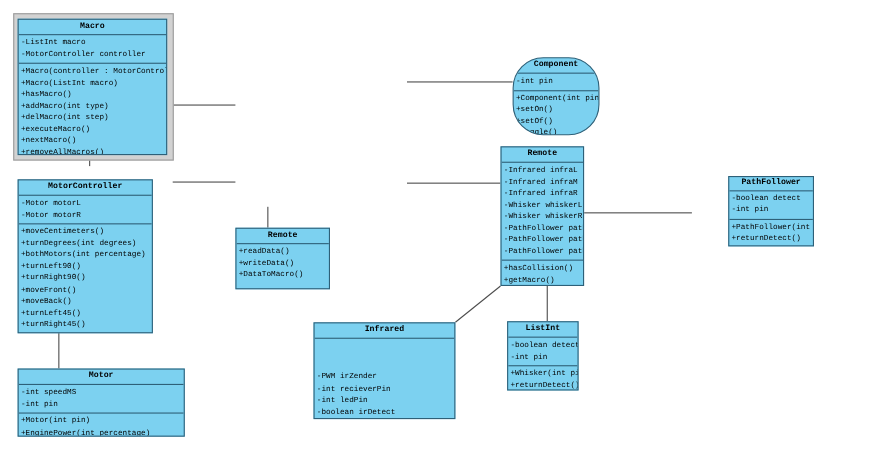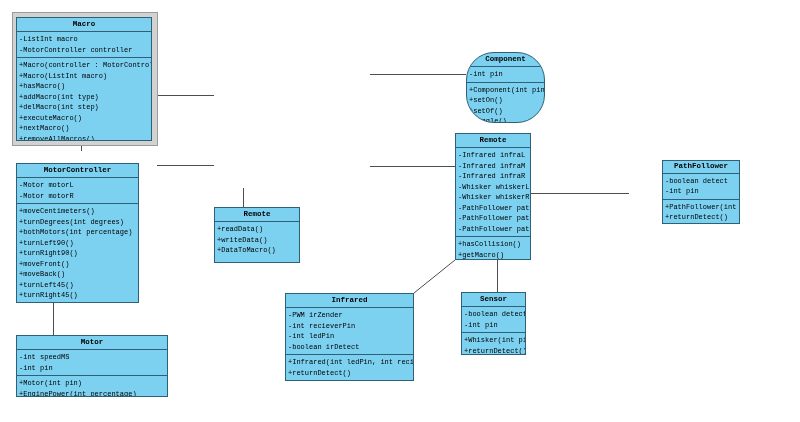--- a/index.html
+++ b/index.html
@@ -161,35 +161,35 @@
     <div class="uml-title">PathFollower</div>
     <div class="uml-attrs">
         <div class="uml-row">-boolean detect</div>
         <div class="uml-row">-int pin</div>
       </div>
     <div class="uml-methods">
         <div class="uml-row">+PathFollower(int pin)</div>
         <div class="uml-row">+returnDetect()</div>
       </div>
   </div>
-    <div class="uml-class" style="left: 285px; top: 293px; width: 129px; height: 88px;">
+    <div class="uml-class" style="left: 285px; top: 293px; width: 129px; height: 88px; gap: 28px;">
     <div class="uml-title">Infrared</div>
     <div class="uml-attrs">
         <div class="uml-row">-PWM irZender</div>
         <div class="uml-row">-int recieverPin</div>
         <div class="uml-row">-int ledPin</div>
         <div class="uml-row">-boolean irDetect</div>
       </div>
     <div class="uml-methods">
         <div class="uml-row">+Infrared(int ledPin, int recieverPin)</div>
         <div class="uml-row">+returnDetect()</div>
       </div>
   </div>
     <div class="uml-class" style="left: 461px; top: 292px; width: 65px; height: 63px;">
-    <div class="uml-title">Sensor</div>
+    <div class="uml-title">ListInt</div>
     <div class="uml-attrs">
         <div class="uml-row">-boolean detect</div>
         <div class="uml-row">-int pin</div>
       </div>
     <div class="uml-methods">
         <div class="uml-row">+Whisker(int pin)</div>
         <div class="uml-row">+returnDetect()</div>
       </div>
   </div>
   </div>

